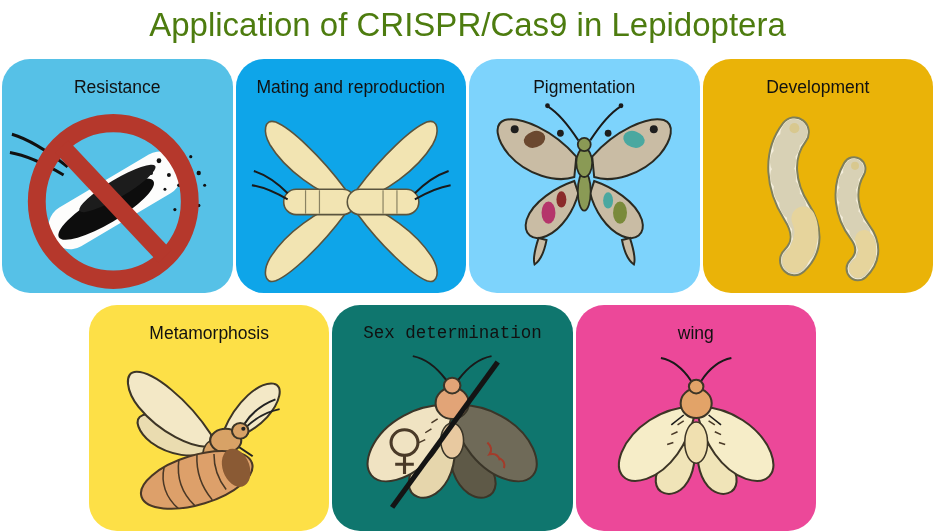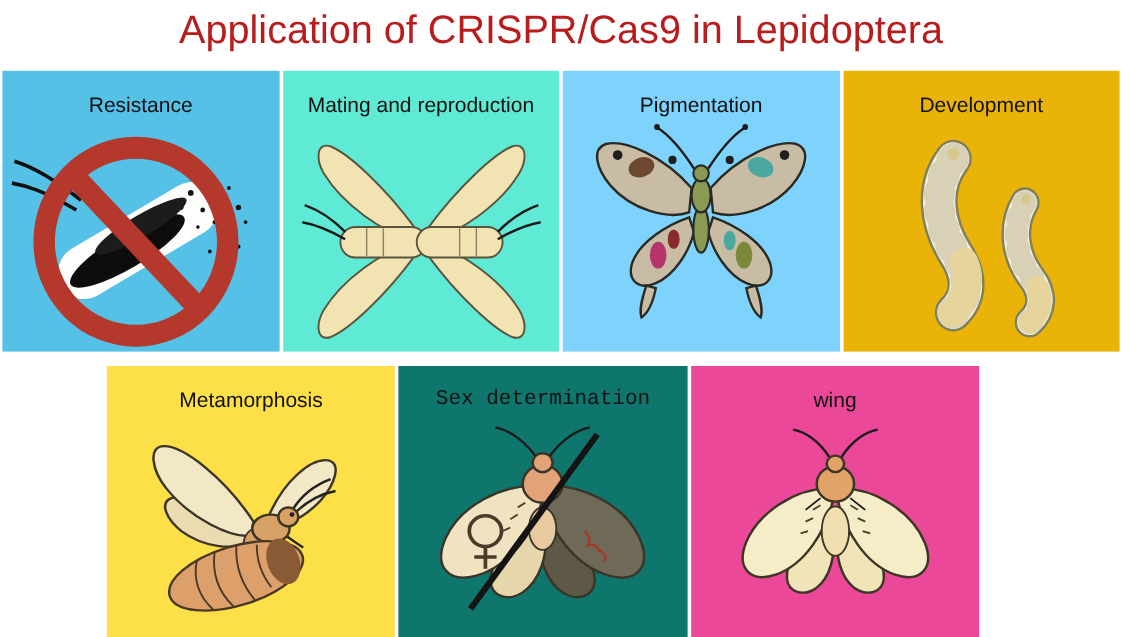--- a/index.html
+++ b/index.html
@@ -2,26 +2,26 @@
 <html><head>
 <meta charset="utf-8">
 <style>
   html,body{margin:0;padding:0;}
   body{
     width:935px;height:531px;background:#ffffff;position:relative;
     font-family:"Liberation Sans", sans-serif;overflow:hidden;
   }
   .figure-title{
     position:absolute;top:6px;left:0;width:100%;text-align:center;
-    font-size:33px;color:#b91c1c;letter-spacing:0px;font-weight:400;
+    font-size:33px;color:#4d7c0f;letter-spacing:0px;font-weight:400;
   }
   .row{position:absolute;display:flex;gap:3px;}
   .row-top{top:59px;left:2px;width:931px;height:234px;}
   .row-bottom{top:305px;left:89px;width:727px;height:226px;}
-  .panel{flex:1 1 0;position:relative;overflow:hidden;}
+  .panel{flex:1 1 0;position:relative;overflow:hidden;border-radius:28px;}
   .panel-label{
     position:absolute;top:18px;left:0;width:100%;text-align:center;
     font-size:17.5px;color:#111;z-index:2;
   }
   .panel svg{position:absolute;top:0;left:0;width:100%;height:100%;display:block;}
 </style>
 </head>
 <body>
 
 <div class="figure-title">Application of CRISPR/Cas9 in Lepidoptera</div>
@@ -55,21 +55,21 @@
         <ellipse cx="102" cy="143" rx="55" ry="14" fill="#0d0d0d"></ellipse>
         <ellipse cx="122" cy="131" rx="44" ry="9" fill="#1c1c1c"></ellipse>
       </g>
       <path d="M66,106 C40,86 24,78 10,74" stroke="#111" stroke-width="3" fill="none"></path>
       <path d="M62,114 C34,98 20,94 8,92" stroke="#111" stroke-width="3" fill="none"></path>
       <circle cx="112" cy="140" r="77" fill="none" stroke="#b5382c" stroke-width="18"></circle>
       <line x1="60" y1="86" x2="164" y2="194" stroke="#b5382c" stroke-width="18"></line>
     </svg>
   </div>
 
-  <div class="panel" style="background-color: #5eead4;">
+  <div class="panel" style="background-color: #0ea5e9;">
     <div class="panel-label">Mating and reproduction</div>
     <svg viewBox="0 0 232 230" preserveAspectRatio="none">
       <g fill="#f2e4b2" stroke="#5a543e" stroke-width="1.6">
         <path d="M110,128 C85,95 55,68 40,62 C28,58 27,72 34,84 C50,110 84,132 106,138 Z"></path>
         <path d="M110,152 C85,185 55,212 40,218 C28,222 27,208 34,196 C50,170 84,148 106,142 Z"></path>
         <path d="M122,128 C147,95 177,68 192,62 C204,58 205,72 198,84 C182,110 148,132 126,138 Z"></path>
         <path d="M122,152 C147,185 177,212 192,218 C204,222 205,208 198,196 C182,170 148,148 126,142 Z"></path>
         <rect x="48" y="128" width="72" height="25" rx="12.5"></rect>
         <rect x="112" y="128" width="72" height="25" rx="12.5"></rect>
       </g>

